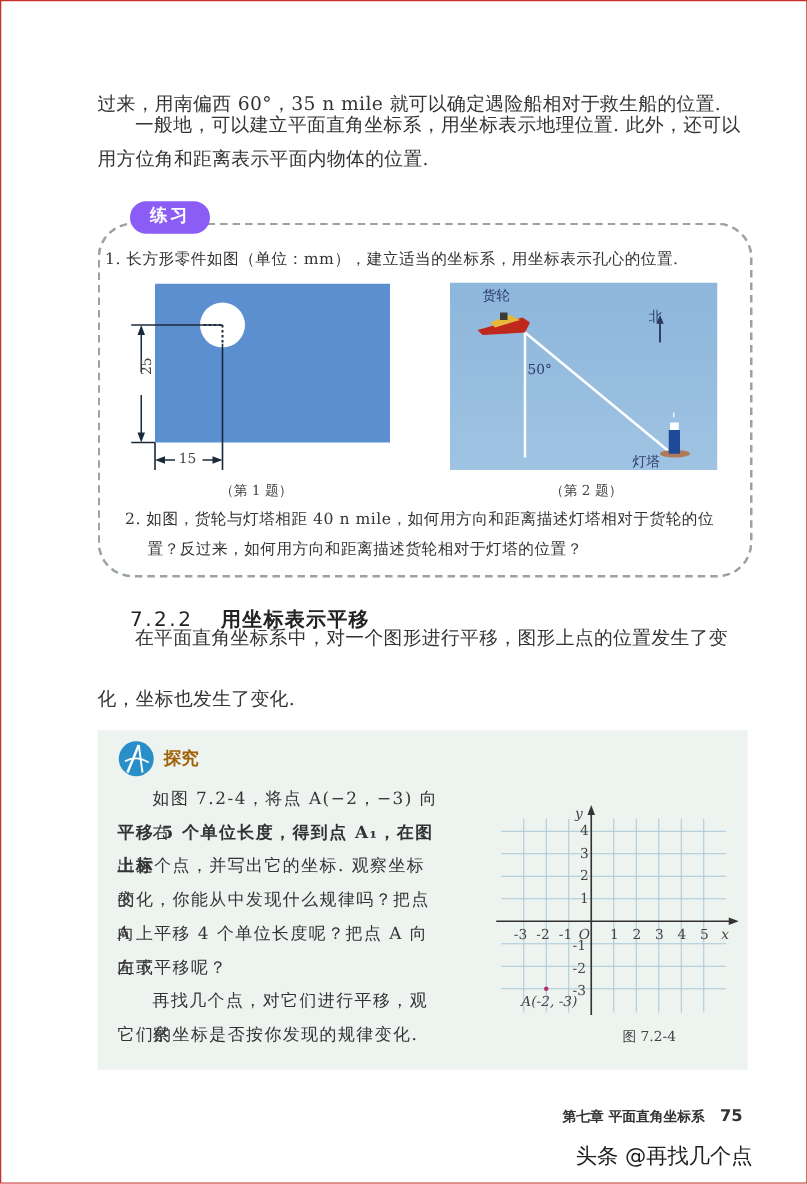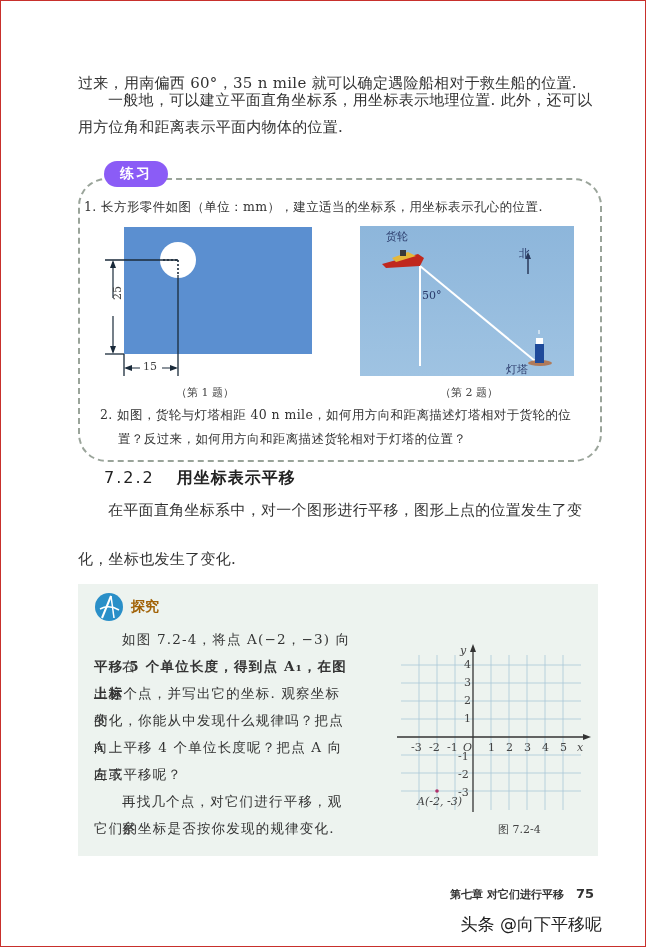--- a/index.html
+++ b/index.html
@@ -38,21 +38,21 @@
   .caption {
     position: absolute; font-size: 11px; color: #444;
   }
 
   
   .fig1 { position: absolute; left: 90px; top: 220px; width: 240px; height: 170px; }
   
   .fig2 { position: absolute; left: 360px; top: 226px; width: 214px; height: 150px; }
 
   .sec-title {
-    position: absolute; left: 104px; top: 468px;
+    position: absolute; left: 104px; top: 486px;
     font-family: "DejaVu Sans", sans-serif; font-size: 16px; color: #222;
   }
   .sec-title .num { letter-spacing: 2px; margin-right: 22px; }
   .sec-title .name { font-weight: bold; letter-spacing: 1px; }
 
   
   .explore {
     position: absolute; left: 78px; top: 584px; width: 520px; height: 272px;
     background: #edf3ef;
   }
@@ -215,15 +215,15 @@
 <div class="caption" style="left:464px; top:676px;">3</div>
 <div class="caption" style="left:464px; top:694px;">2</div>
 <div class="caption" style="left:464px; top:712px;">1</div>
 <div class="caption" style="left:458px; top:750px;">-1</div>
 <div class="caption" style="left:458px; top:768px;">-2</div>
 <div class="caption" style="left:458px; top:786px;">-3</div>
 <div class="caption" style="left:417px; top:795px; font-style:italic;">A(-2, -3)</div>
 <div class="caption" style="left:466px; top:822px; font-size:11px;padding-left:32px;">图 7.2-4</div>
 
 <div class="footer">
-  <span>第七章  对它们进行平移</span><span class="pg">75</span>
+  <span>第七章  平面直角坐标系</span><span class="pg">75</span>
 </div>
-<div class="watermark">头条 @向下平移呢</div>
+<div class="watermark">头条 @再找几个点</div>
 
 </body></html>

